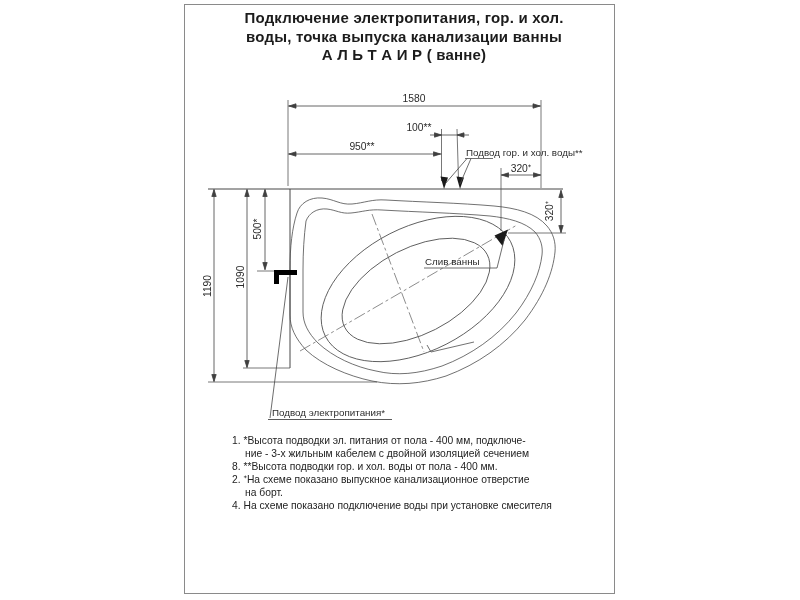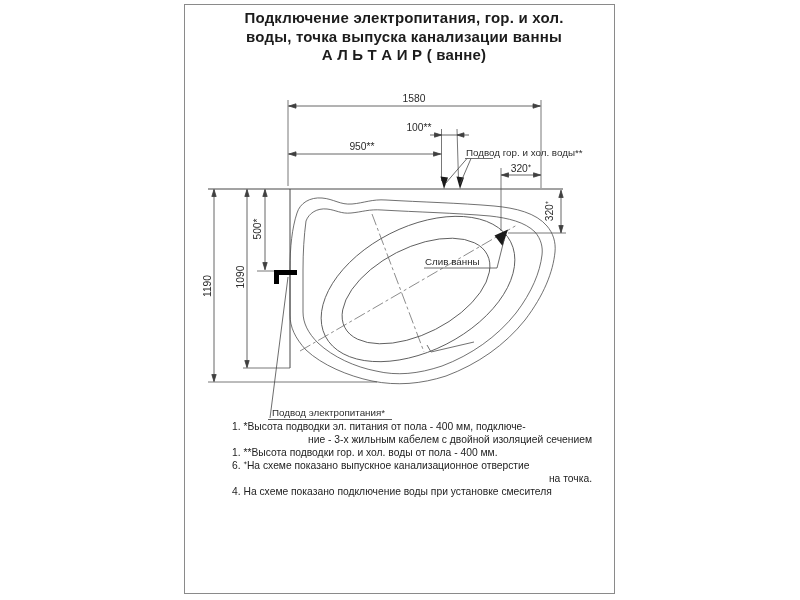--- a/index.html
+++ b/index.html
@@ -1,23 +1,23 @@
 <!DOCTYPE html>
 <html><head>
 <meta charset="utf-8">
 <style>
   html,body{margin:0;padding:0;width:800px;height:600px;background:#fff;overflow:hidden;
             font-family:"Liberation Sans",sans-serif;}
   .page{position:absolute;left:184px;top:4px;width:431px;height:590px;
         border:1px solid #8a8a8a;background:#fff;box-sizing:border-box;}
   .title{position:absolute;left:196px;top:9px;width:416px;text-align:center;
          font-size:15px;line-height:18.5px;font-weight:bold;color:#1c1c1c;letter-spacing:.2px;}
-  .notes{position:absolute;left:232px;top:421px;width:360px;
+  .notes{position:absolute;left:232px;top:435px;width:360px;
          font-size:10.3px;line-height:12.9px;color:#232323;letter-spacing:0;}
-  .notes .cont{padding-left:13px;text-align:right;}
+  .notes .cont{padding-left:13px;}
   svg{position:absolute;left:0;top:0;}
   svg text{font-family:"Liberation Sans",sans-serif;fill:#2c2c2c;}
   .dimtxt{font-size:10.3px;}
   .lbltxt{font-size:9.8px;}
 </style>
 </head>
 <body>
 
 <div class="page"></div>
 
@@ -149,17 +149,17 @@
   <g>
     <line x1="270" y1="418" x2="288" y2="277" stroke="#474747" stroke-width="0.8"></line>
     <line x1="268" y1="419.5" x2="392" y2="419.5" stroke="#474747" stroke-width="0.9"></line>
     <text class="lbltxt" x="272" y="416">Подвод электропитания*</text>
   </g>
 </svg>
 
 <div class="notes">
   <div>1. *Высота подводки эл. питания от пола - 400 мм, подключе-</div>
   <div class="cont">ние - 3-х жильным кабелем с двойной изоляцией сечением</div>
-  <div>1. **Высота подводки гор. и хол. воды от пола - 400 мм.</div>
-  <div>6. ⁺На схеме показано выпускное канализационное отверстие</div>
-  <div class="cont">на точка.</div>
+  <div>8. **Высота подводки гор. и хол. воды от пола - 400 мм.</div>
+  <div>2. ⁺На схеме показано выпускное канализационное отверстие</div>
+  <div class="cont">на борт.</div>
   <div>4. На схеме показано подключение воды при установке смесителя</div>
 </div>
 
 </body></html>

